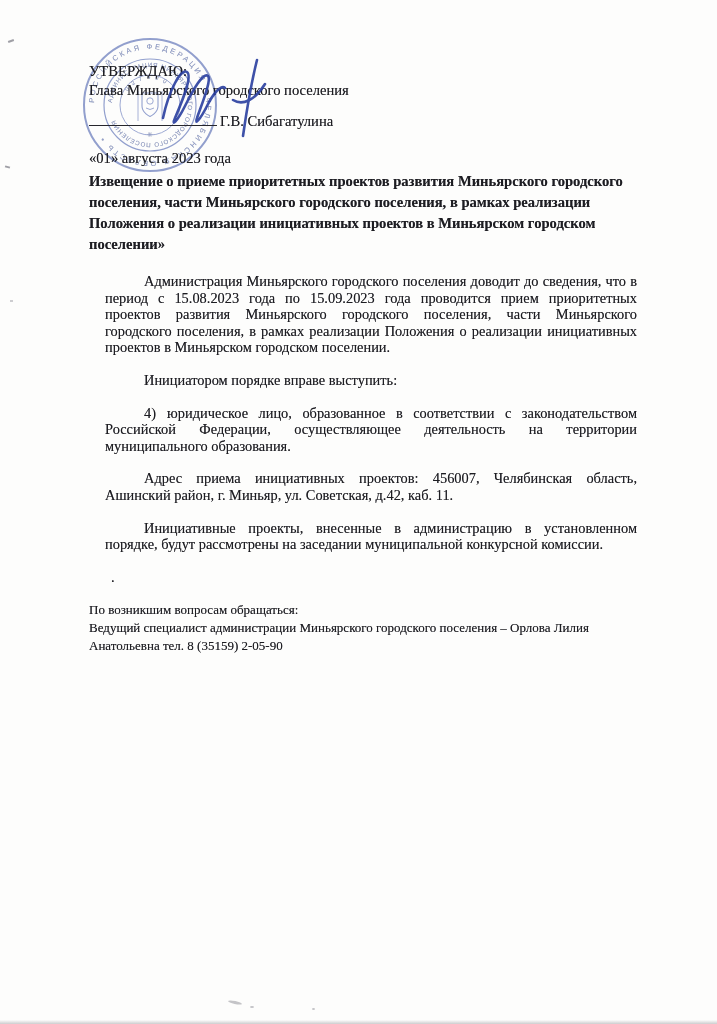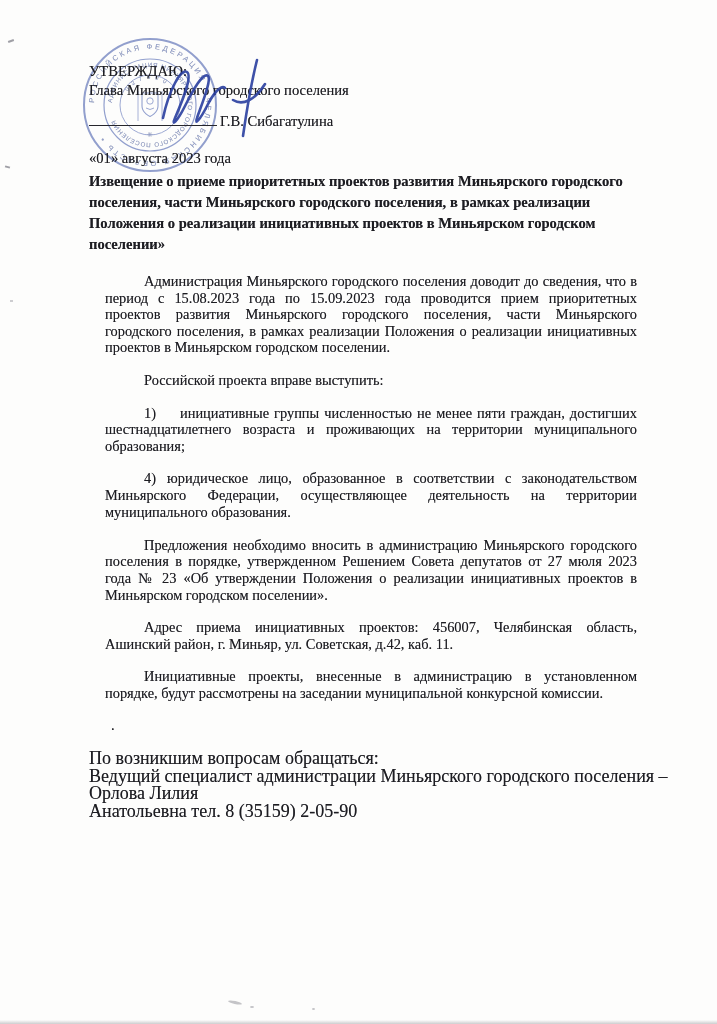--- a/index.html
+++ b/index.html
@@ -72,21 +72,21 @@
     line-height: 16.6px;
   }
   .gap-top { margin-top: 16.6px; }
   .num { display: inline-block; text-indent: 0; }
   .num-wide { width: 36px; }
   .num-narrow { width: 23px; }
   .stray-dot { text-align: left; text-indent: 6px; line-height: 16.6px; }
 
   .contact {
     width: 620px;
-    font-size: 18px;
+    font-size: 13px;
     line-height: 17.6px;
     text-align: left;
   }
 
   
   .speck { position: absolute; background: rgba(45,45,60,0.45); z-index: 1; }
   .speck-1 { left: 8px;  top: 40px;  width: 6px; height: 2px; transform: rotate(-20deg); }
   .speck-2 { left: 5px;  top: 166px; width: 5px; height: 2px; transform: rotate(15deg); }
   .speck-3 { left: 10px; top: 300px; width: 3px; height: 2px; opacity: .5; }
   .smudge { position: absolute; background: rgba(90,90,100,0.35); border-radius: 50%; z-index: 1; }
@@ -148,26 +148,24 @@
       <path d="M 10,62 C 16,34 28,12 34,16 C 40,20 28,48 22,62 C 18,71 24,66 32,50 C 40,34 50,16 55,20 C 59,24 48,50 44,62 C 41,70 47,64 54,50 C 60,38 68,28 72,32"></path>
       <path d="M 104,4 C 99,24 94,52 90,80"></path>
       <path d="M 80,44 C 90,50 102,44 112,28"></path>
     </g>
   </svg>
 
   <div class="doc-body">
     <h1 class="title">Извещение о приеме приоритетных проектов развития Миньярского городского поселения, части Миньярского городского поселения, в рамках реализации Положения о реализации инициативных проектов в Миньярском городском поселении»</h1>
 
     <p class="para">Администрация Миньярского городского поселения доводит до сведения, что в период с 15.08.2023 года по 15.09.2023 года проводится прием приоритетных проектов развития Миньярского городского поселения, части Миньярского городского поселения, в рамках реализации Положения о реализации инициативных проектов в Миньярском городском поселении.</p>
-    <p class="para">Российской проекта вправе выступить:</p>
+    <p class="para">Инициатором порядке вправе выступить:</p>
 
-    <p class="para"><span class="num num-wide">1)</span><span>инициативные группы численностью не менее пяти граждан, достигших шестнадцатилетнего возраста и проживающих на территории муниципального образования;</span></p>
-    <p class="para"><span class="num num-narrow">4)</span><span>юридическое лицо, образованное в соответствии с законодательством Миньярского Федерации, осуществляющее деятельность на территории муниципального образования.</span></p>
+    <p class="para"><span class="num num-narrow">4)</span><span>юридическое лицо, образованное в соответствии с законодательством Российской Федерации, осуществляющее деятельность на территории муниципального образования.</span></p>
 
-    <p class="para gap-top">Предложения необходимо вносить в администрацию Миньярского городского поселения в порядке, утвержденном Решением Совета депутатов от 27 мюля 2023 года № 23 «Об утверждении Положения о реализации инициативных проектов в Миньярском городском поселении».</p>
     <p class="para">Адрес приема инициативных проектов: 456007, Челябинская область, Ашинский район, г. Миньяр,  ул. Советская, д.42,  каб. 11.</p>
     <p class="para">Инициативные проекты, внесенные в администрацию в установленном порядке, будут рассмотрены на заседании муниципальной конкурсной комиссии.</p>
     <p class="para stray-dot">.</p>
 
     <div class="contact">
       <div>По возникшим вопросам обращаться:</div>
       <div>Ведущий специалист администрации Миньярского городского поселения – Орлова Лилия</div>
       <div>Анатольевна тел. 8 (35159) 2-05-90</div>
     </div>
   </div>

